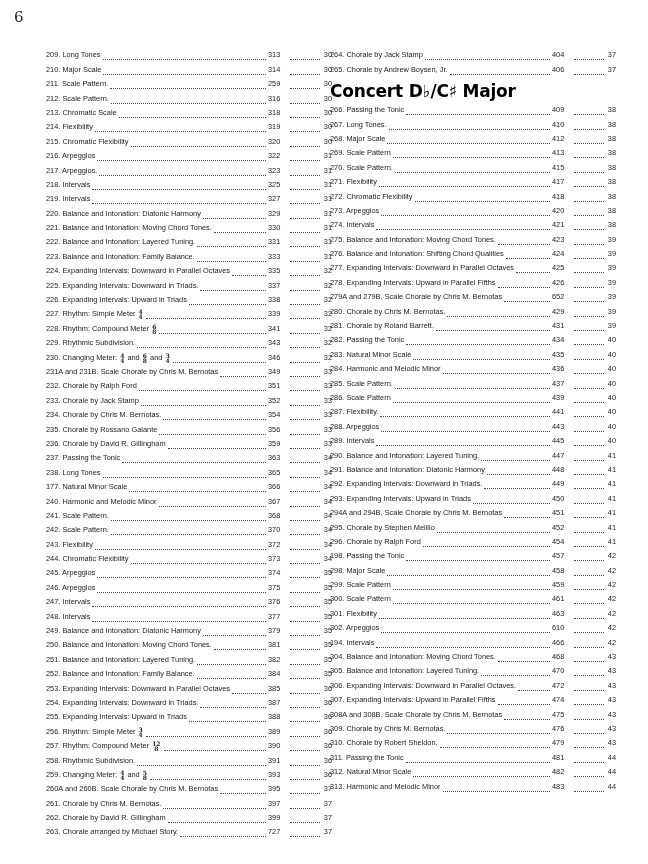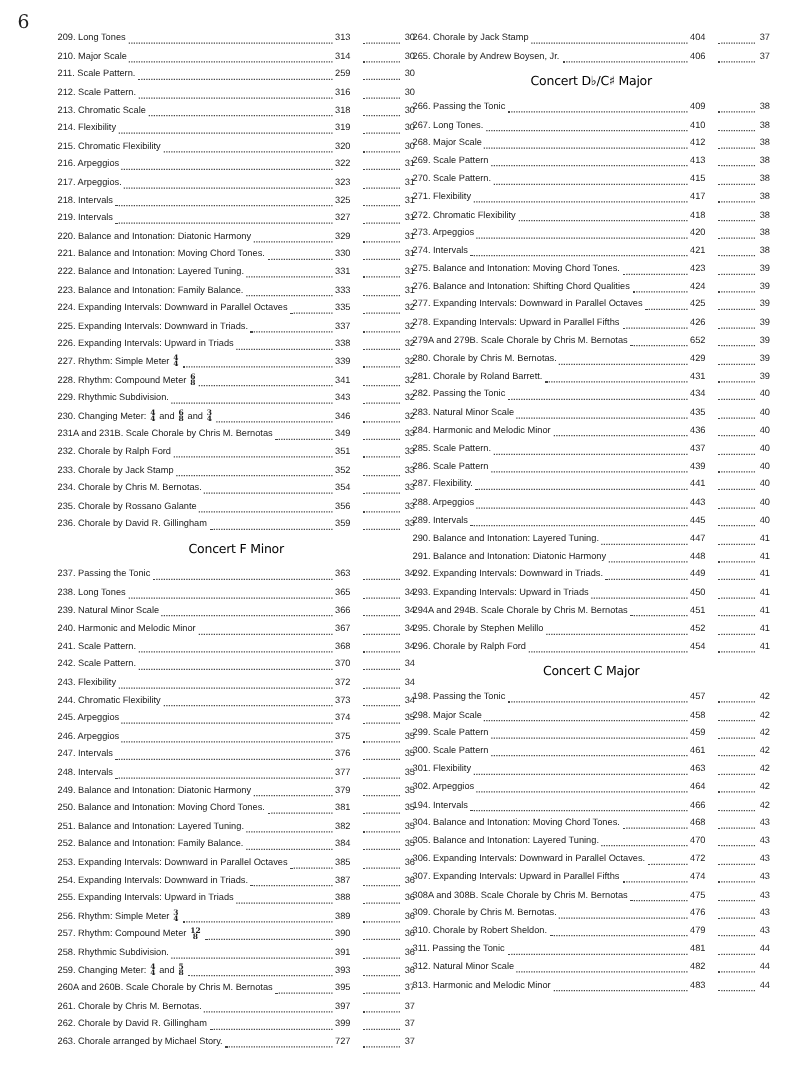--- a/index.html
+++ b/index.html
@@ -4,42 +4,42 @@
   <style>
     html, body { margin: 0; padding: 0; background: #ffffff; }
     body {
       width: 648px; height: 864px; position: relative; overflow: hidden;
       font-family: "Liberation Sans", sans-serif; color: #111;
     }
     .page-number {
       position: absolute; left: 14px; top: 8px;
       font-family: "DejaVu Serif", serif; font-size: 15px; color: #222;
     }
-    .col { position: absolute; top: 21px; width: 286px; }
+    .col { position: absolute; top: 46px; width: 286px; }
     .col.left { left: 46px; }
     .col.right { left: 330px; }
     .row {
       display: flex; align-items: flex-end; height: 14.4px;
       font-size: 7.4px; line-height: 10px; white-space: nowrap; color: #1a1a1a;
     }
     .row .title { flex: 0 0 auto; }
     .row .lead1 {
       flex: 1 1 auto; overflow: hidden; margin: 0 2px;
       border-bottom: 1.2px dotted #444; height: 8px;
     }
     .row .num { flex: 0 0 22px; text-align: left; }
     .row .lead2 {
       flex: 0 0 30px; overflow: hidden; margin-right: 2px;
       border-bottom: 1.2px dotted #444; height: 8px;
     }
     .row .page { flex: 0 0 10px; text-align: right; }
     .heading {
-      font-family: "DejaVu Sans", sans-serif; font-weight: normal;
-      font-size: 10px; letter-spacing: -0.2px; color: #000;
-      height: 20px; line-height: 20px; margin-top: 6px; text-align: center;
+      font-family: "DejaVu Sans", sans-serif; font-weight: bold;
+      font-size: 17px; letter-spacing: -0.2px; color: #000;
+      height: 20px; line-height: 20px; margin-top: 6px;
     }
     .meter {
       display: inline-flex; flex-direction: column; align-items: center;
       vertical-align: middle; font-family: "DejaVu Serif", serif; font-weight: bold;
       font-size: 6px; line-height: 5px; margin: 0 1px;
     }
   </style>
 </head>
 <body>
 
@@ -234,38 +234,37 @@
         <span class="page">33</span>
       </div>
       <div class="row">
         <span class="title">236. Chorale by David R. Gillingham</span>
         <span class="lead1"></span>
         <span class="num">359</span>
         <span class="lead2"></span>
         <span class="page">33</span>
       </div>
     </div>
-  <div class="heading">Concert F Minor</div>
   <div>
       <div class="row">
         <span class="title">237. Passing the Tonic</span>
         <span class="lead1"></span>
         <span class="num">363</span>
         <span class="lead2"></span>
         <span class="page">34</span>
       </div>
       <div class="row">
         <span class="title">238. Long Tones</span>
         <span class="lead1"></span>
         <span class="num">365</span>
         <span class="lead2"></span>
         <span class="page">34</span>
       </div>
       <div class="row">
-        <span class="title">239. Natural Minor Scale</span>
+        <span class="title">177. Natural Minor Scale</span>
         <span class="lead1"></span>
         <span class="num">366</span>
         <span class="lead2"></span>
         <span class="page">34</span>
       </div>
       <div class="row">
         <span class="title">240. Harmonic and Melodic Minor</span>
         <span class="lead1"></span>
         <span class="num">367</span>
         <span class="lead2"></span>
@@ -661,21 +660,20 @@
         <span class="page">41</span>
       </div>
       <div class="row">
         <span class="title">296. Chorale by Ralph Ford</span>
         <span class="lead1"></span>
         <span class="num">454</span>
         <span class="lead2"></span>
         <span class="page">41</span>
       </div>
     </div>
-  <div class="heading">Concert C Major</div>
   <div>
       <div class="row">
         <span class="title">198. Passing the Tonic</span>
         <span class="lead1"></span>
         <span class="num">457</span>
         <span class="lead2"></span>
         <span class="page">42</span>
       </div>
       <div class="row">
         <span class="title">298. Major Scale</span>
@@ -701,21 +699,21 @@
       <div class="row">
         <span class="title">301. Flexibility</span>
         <span class="lead1"></span>
         <span class="num">463</span>
         <span class="lead2"></span>
         <span class="page">42</span>
       </div>
       <div class="row">
         <span class="title">302. Arpeggios</span>
         <span class="lead1"></span>
-        <span class="num">464</span>
+        <span class="num">610</span>
         <span class="lead2"></span>
         <span class="page">42</span>
       </div>
       <div class="row">
         <span class="title">194. Intervals</span>
         <span class="lead1"></span>
         <span class="num">466</span>
         <span class="lead2"></span>
         <span class="page">42</span>
       </div>

